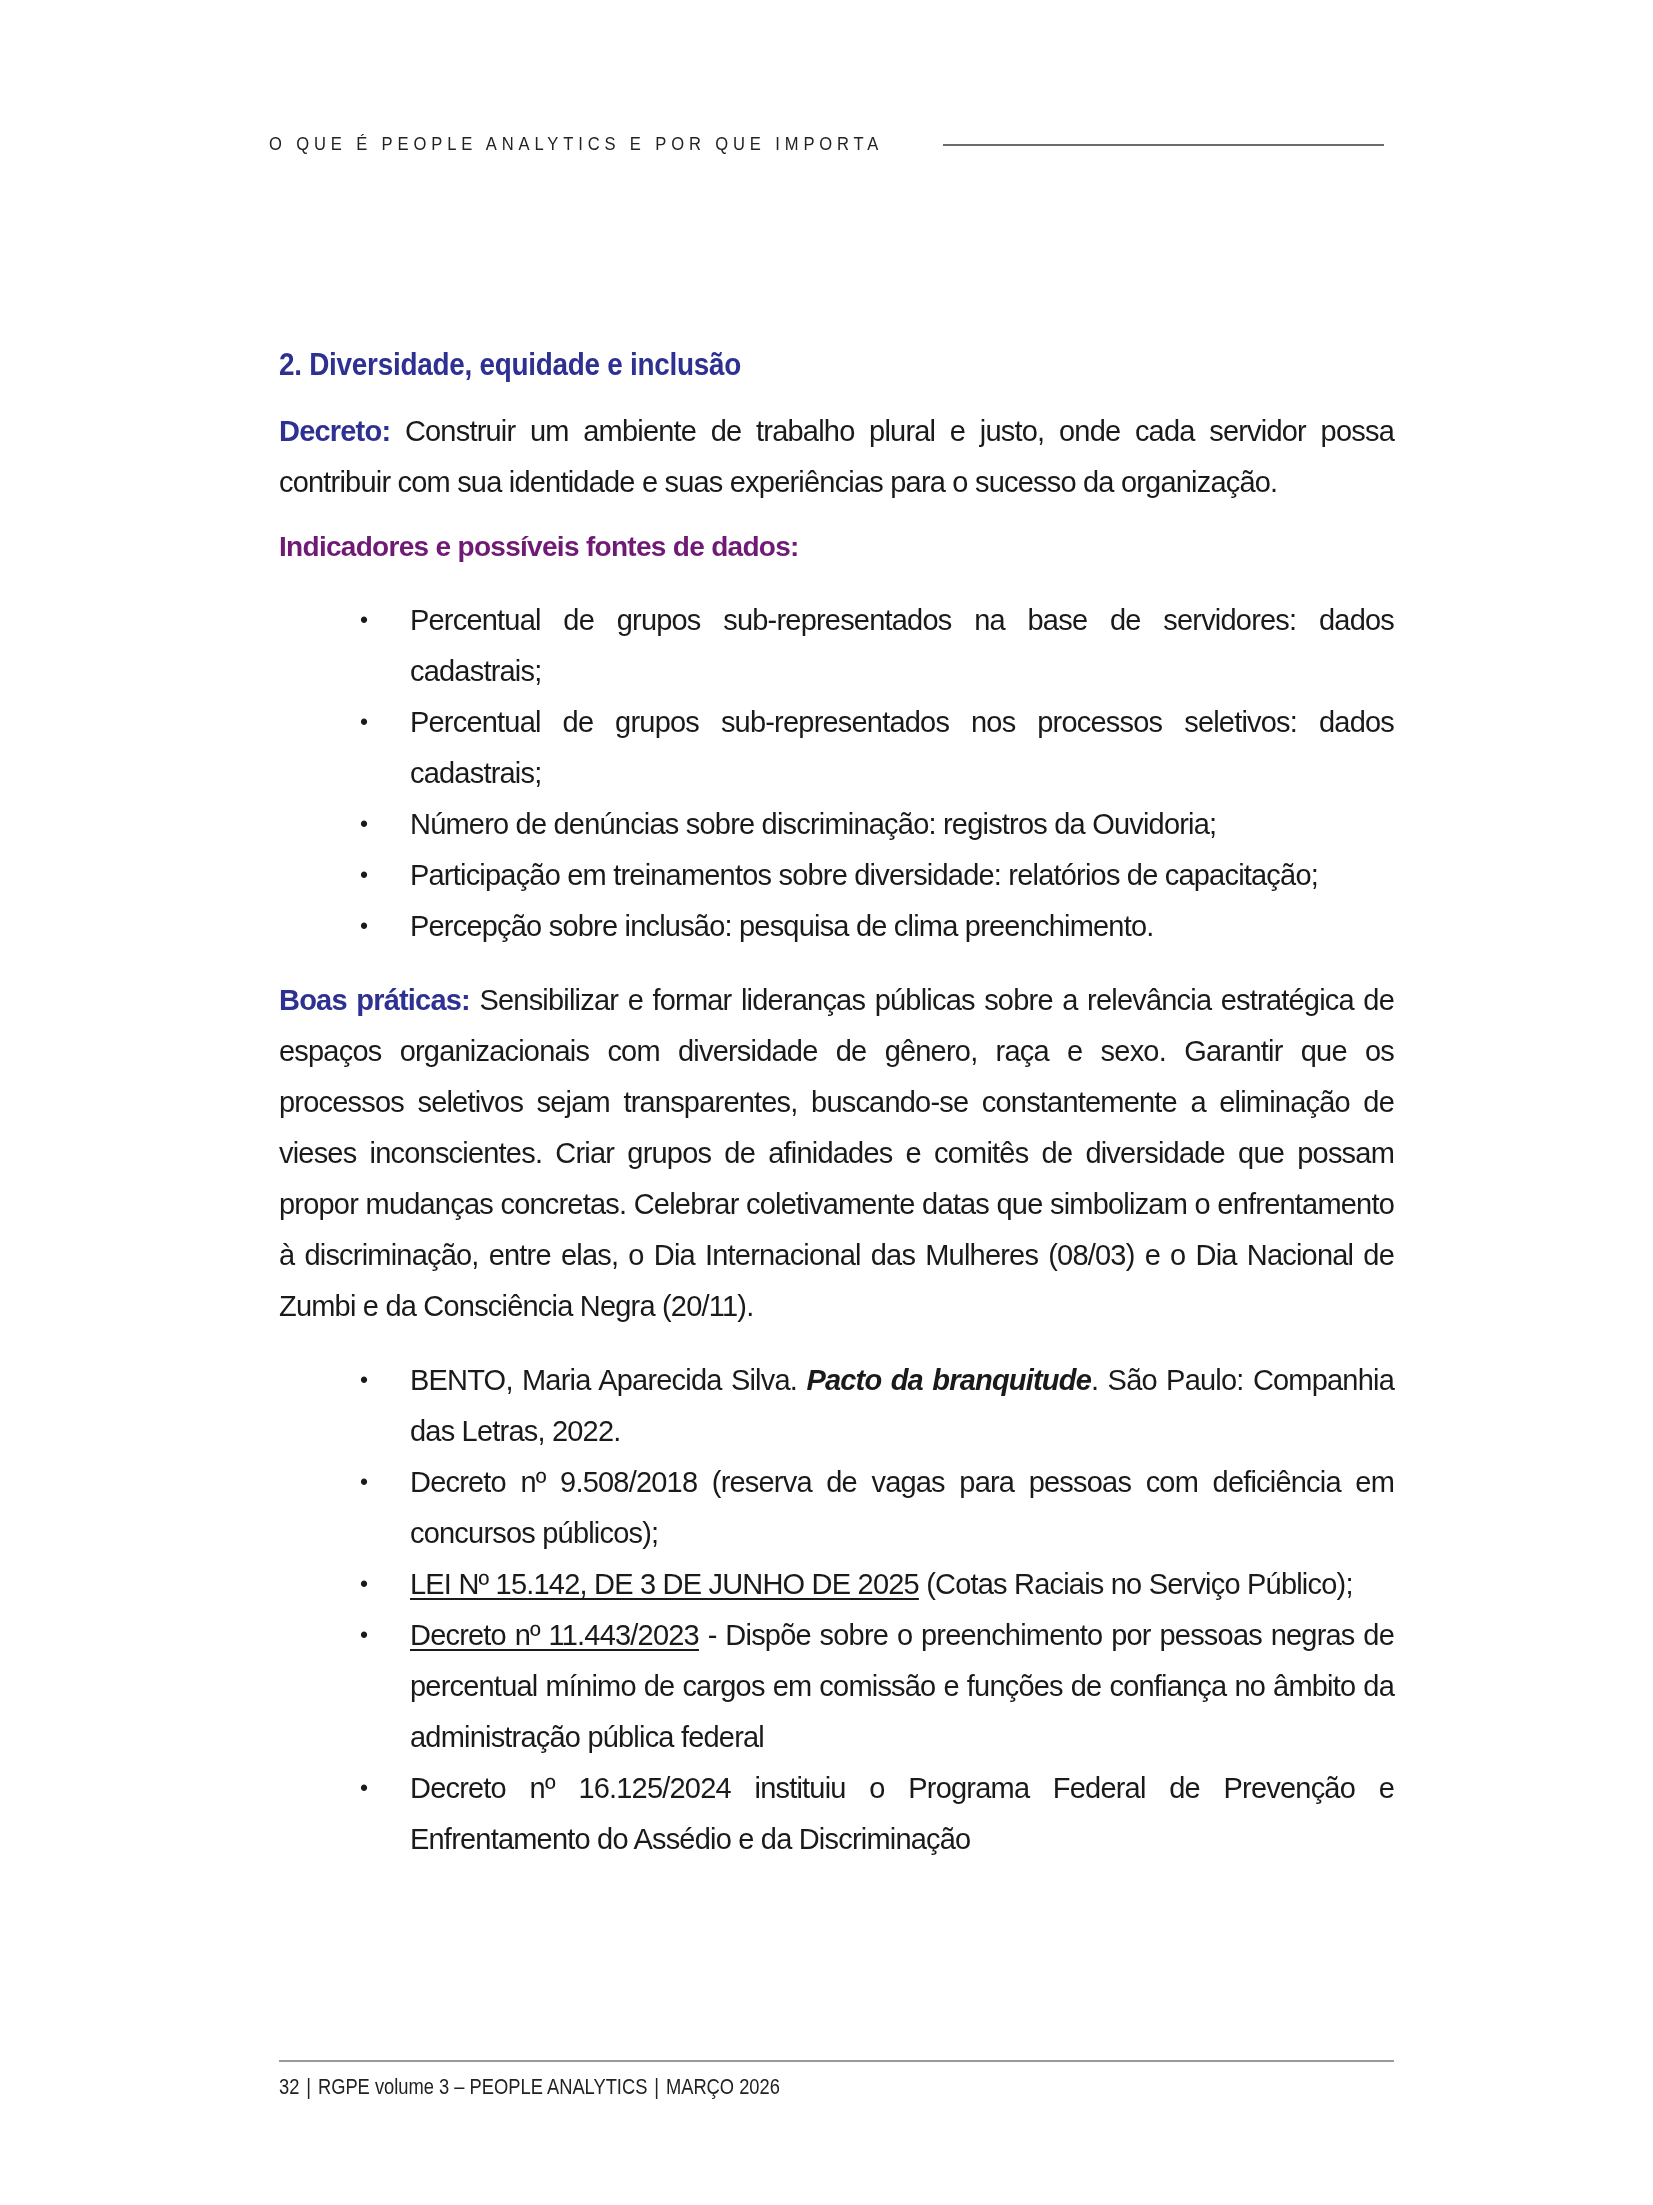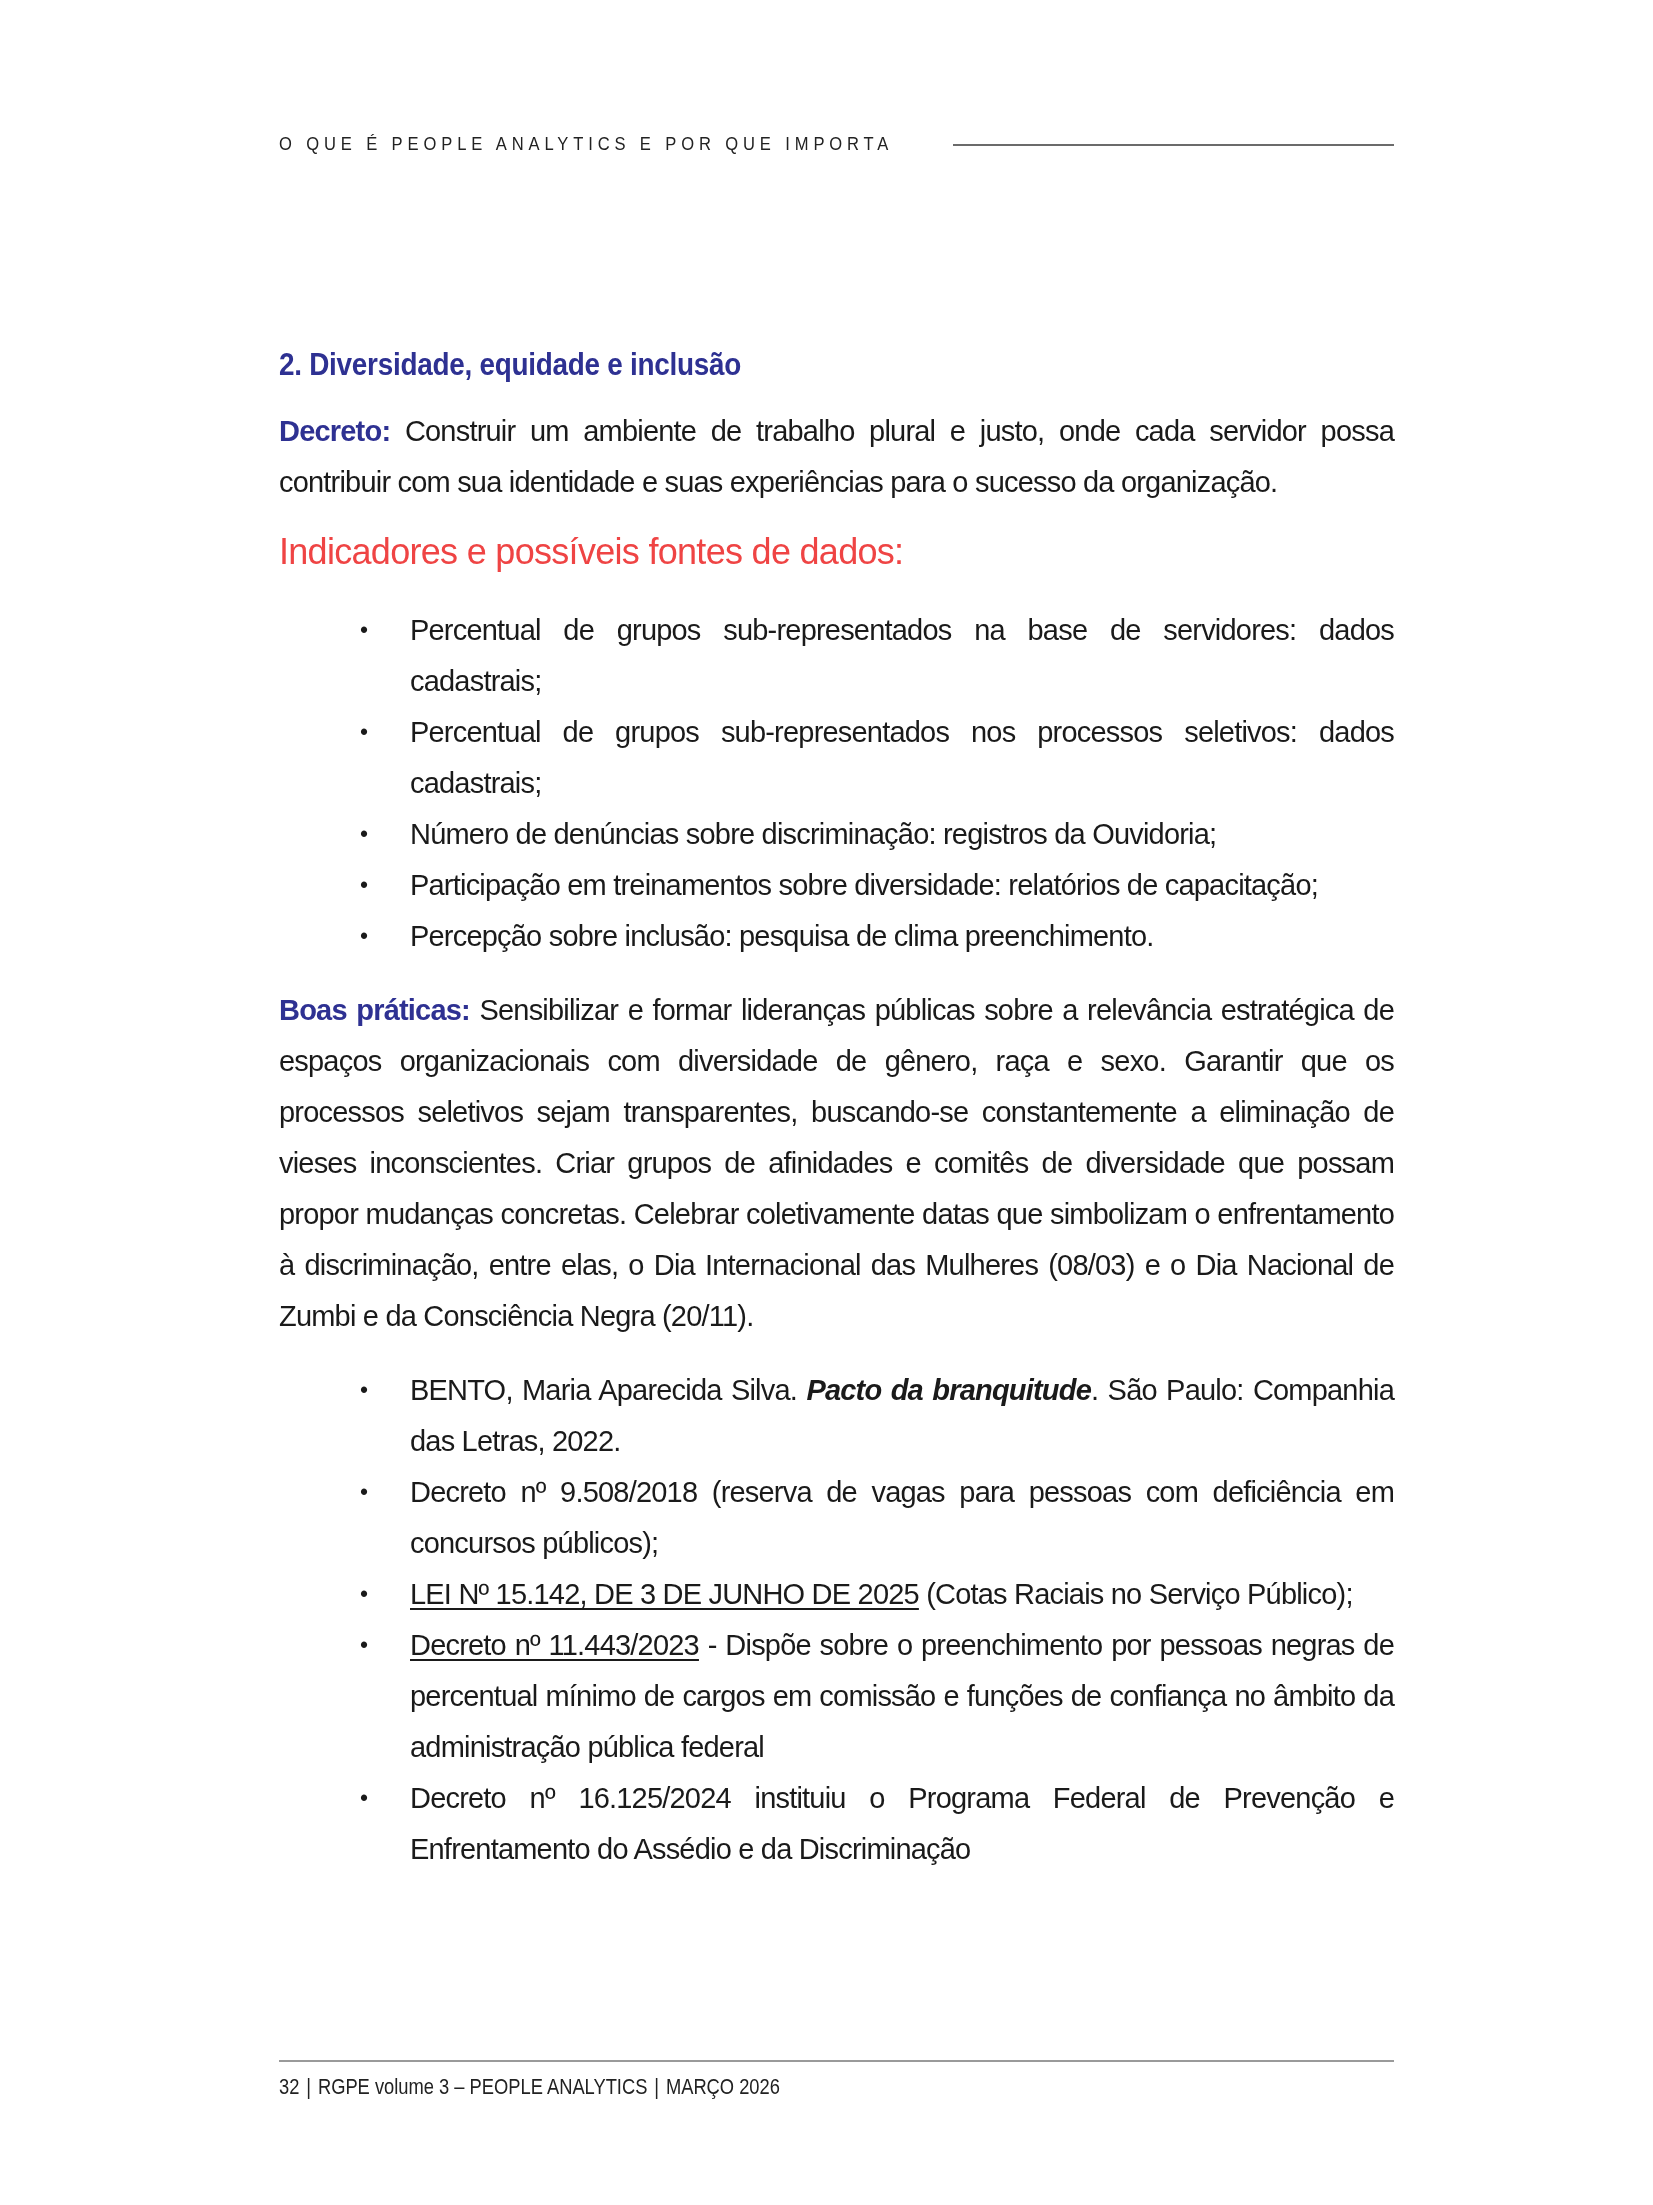--- a/index.html
+++ b/index.html
@@ -1,29 +1,29 @@
 <!DOCTYPE html>
 <html style="font-size:10.7px"><head>
 <meta charset="utf-8">
 <style>
   html, body { margin: 0; padding: 0; background: #ffffff; }
   body { width: 1654px; height: 2205px; position: relative; overflow: hidden;
          font-family: "Liberation Sans", sans-serif; color: #1a1a1a; }
-  .header { position: absolute; left: 279px; top: 131px; width: 1115px; height: 27px;
+  .header { position: absolute; left: 269px; top: 131px; width: 1115px; height: 27px;
             display: flex; align-items: center; }
   .header-title { font-size: 18px; letter-spacing: 5.3px; color: #222; white-space: nowrap;
                   transform: scaleX(0.92); transform-origin: left center; }
   .header-rule { flex: 1; height: 2px; background: #6b6b6b; margin-left: 6.7px; }
   .content { position: absolute; left: 279px; top: 347px; width: 1115px; }
   .section-title { font-weight: bold; color: #2e3192; font-size: 31px; margin: 0 0 23px 0;
                    letter-spacing: -0.3px; transform: scaleX(0.9); transform-origin: left center; }
   p, li { font-size: 29px; line-height: 51px; }
   .para { margin: 0 0 23px 0; text-align: justify; letter-spacing: -0.8px; }
   .label { font-weight: bold; color: #2e3192; }
-  .subhead { font-weight: normal; color: #ef4444; font-size: 36px; margin: 0 0 32px 0;
+  .subhead { font-weight: bold; color: #701a75; font-size: 28px; margin: 0 0 32px 0;
              letter-spacing: -0.7px; }
   ul.bullets { list-style: none; margin: 0 0 23px 0; padding: 0; }
   ul.bullets li { position: relative; padding-left: 131px; text-align: justify; letter-spacing: -0.8px; }
   ul.bullets li .bullet { position: absolute; left: 81px; top: 0; font-size: 23px; }
   .ul-link { text-decoration: underline; text-underline-offset: 4px; }
   em { font-style: italic; font-weight: bold; }
   .footer-rule { position: absolute; left: 279px; top: 2060px; width: 1115px; height: 2px; background: #9a9a9a; }
   .footer { position: absolute; left: 279px; top: 2075px; font-size: 21.3px; color: #222;
             white-space: nowrap; transform: scaleX(0.86); transform-origin: left center; }
   .footer .sep { margin: 0 8px; }

